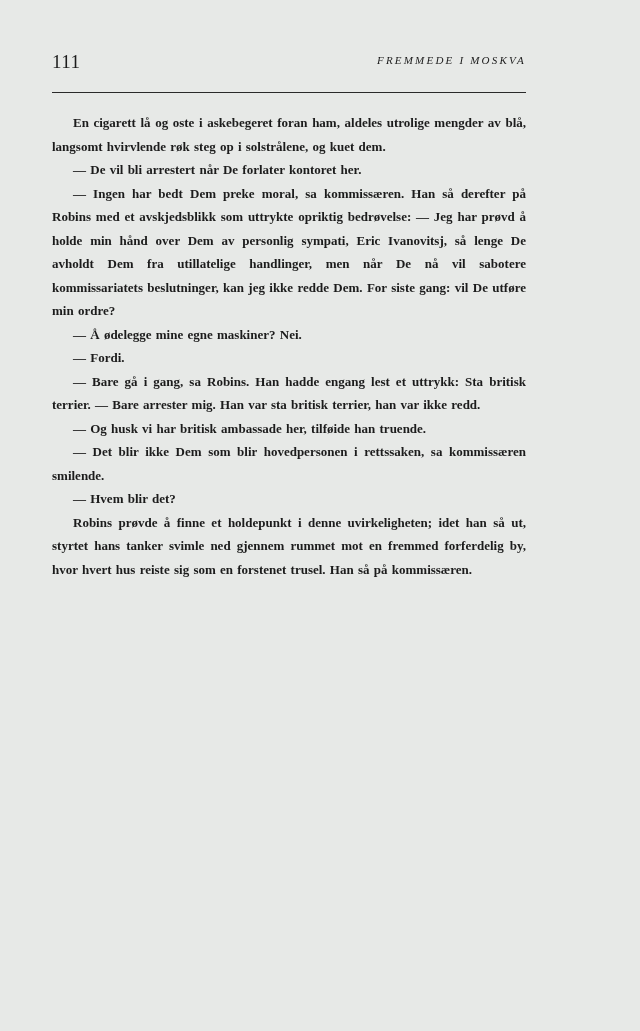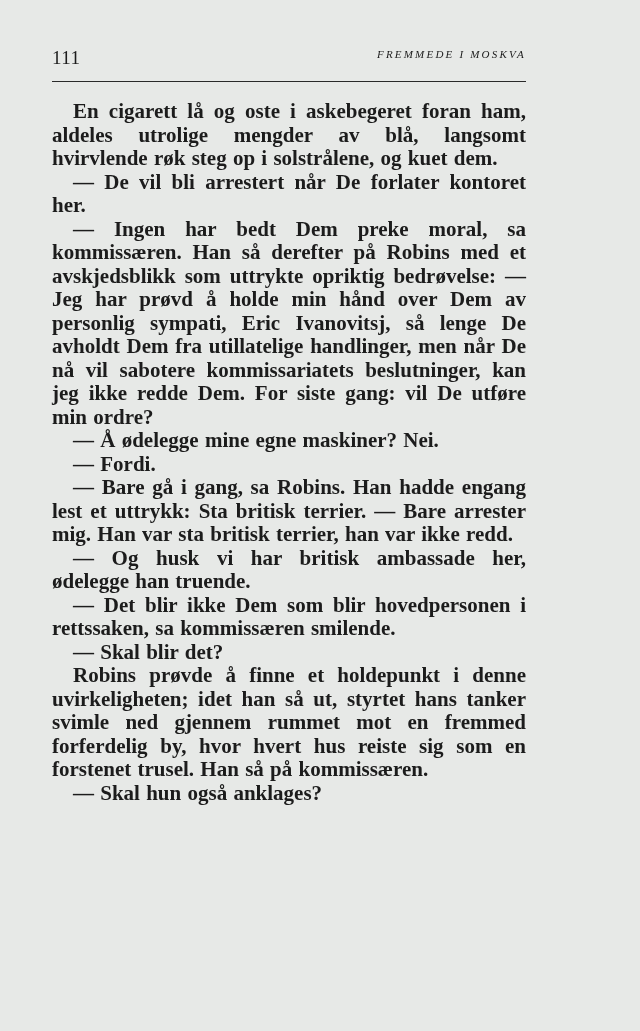--- a/index.html
+++ b/index.html
@@ -5,41 +5,41 @@
     html, body { margin: 0; padding: 0; }
     body {
       width: 640px; height: 1031px; overflow: hidden;
       background: #e7e9e7;
       font-family: "DejaVu Serif", "Liberation Serif", serif;
       color: #1c1c1c;
       position: relative;
     }
     .page { position: absolute; left: 52px; top: 48px; width: 474px; }
     .running-head {
-      display: flex; justify-content: space-between; align-items: flex-start;
+      display: flex; justify-content: space-between; align-items: center;
       height: 26px;
       border-bottom: 1.5px solid #2a2a2a;
-      padding-bottom: 7px;
+      padding-bottom: 18px;
     }
     .page-number {
       font-family: "Liberation Serif", serif;
       font-size: 19px; font-weight: normal; letter-spacing: 0.5px; line-height: 1;
     }
     .running-title {
       font-family: "Liberation Serif", serif;
       font-size: 11px; font-style: italic; letter-spacing: 2.2px;
       padding-bottom: 2px;
       margin-left: 48px;
     }
     .body { margin-top: 18px; }
     .para {
       margin: 0;
       font-family: "Liberation Serif", serif;
       font-weight: bold;
-      font-size: 21px;
+      font-size: 13px;
       line-height: 23.5px;
       text-align: justify;
       text-indent: 21px;
       word-spacing: 1px;
     }
   </style>
 </head>
 <body>
 
 <div class="page">
@@ -47,19 +47,18 @@
     <span class="page-number">111</span>
     <span class="running-title">FREMMEDE I MOSKVA</span>
   </div>
   <div class="body">
     <p class="para">En cigarett lå og oste i askebegeret foran ham, aldeles utrolige mengder av blå, langsomt hvirvlende røk steg op i solstrålene, og kuet dem.</p>
     <p class="para">— De vil bli arrestert når De forlater kontoret her.</p>
     <p class="para">— Ingen har bedt Dem preke moral, sa kommissæren. Han så derefter på Robins med et avskjedsblikk som uttrykte opriktig bedrøvelse: — Jeg har prøvd å holde min hånd over Dem av personlig sympati, Eric Ivanovitsj, så lenge De avholdt Dem fra utillatelige handlinger, men når De nå vil sabotere kommissariatets beslutninger, kan jeg ikke redde Dem. For siste gang: vil De utføre min ordre?</p>
     <p class="para">— Å ødelegge mine egne maskiner? Nei.</p>
     <p class="para">— Fordi.</p>
     <p class="para">— Bare gå i gang, sa Robins. Han hadde engang lest et uttrykk: Sta britisk terrier. — Bare arrester mig. Han var sta britisk terrier, han var ikke redd.</p>
-    <p class="para">— Og husk vi har britisk ambassade her, ødelegge han truende.</p>
+    <p class="para">— Og husk vi har britisk ambassade her, tilføide han truende.</p>
     <p class="para">— Det blir ikke Dem som blir hovedpersonen i rettssaken, sa kommissæren smilende.</p>
-    <p class="para">— Skal blir det?</p>
+    <p class="para">— Hvem blir det?</p>
     <p class="para">Robins prøvde å finne et holdepunkt i denne uvirkeligheten; idet han så ut, styrtet hans tanker svimle ned gjennem rummet mot en fremmed forferdelig by, hvor hvert hus reiste sig som en forstenet trusel. Han så på kommissæren.</p>
-    <p class="para">— Skal hun også anklages?</p>
   </div>
 </div>
 
 </body></html>

